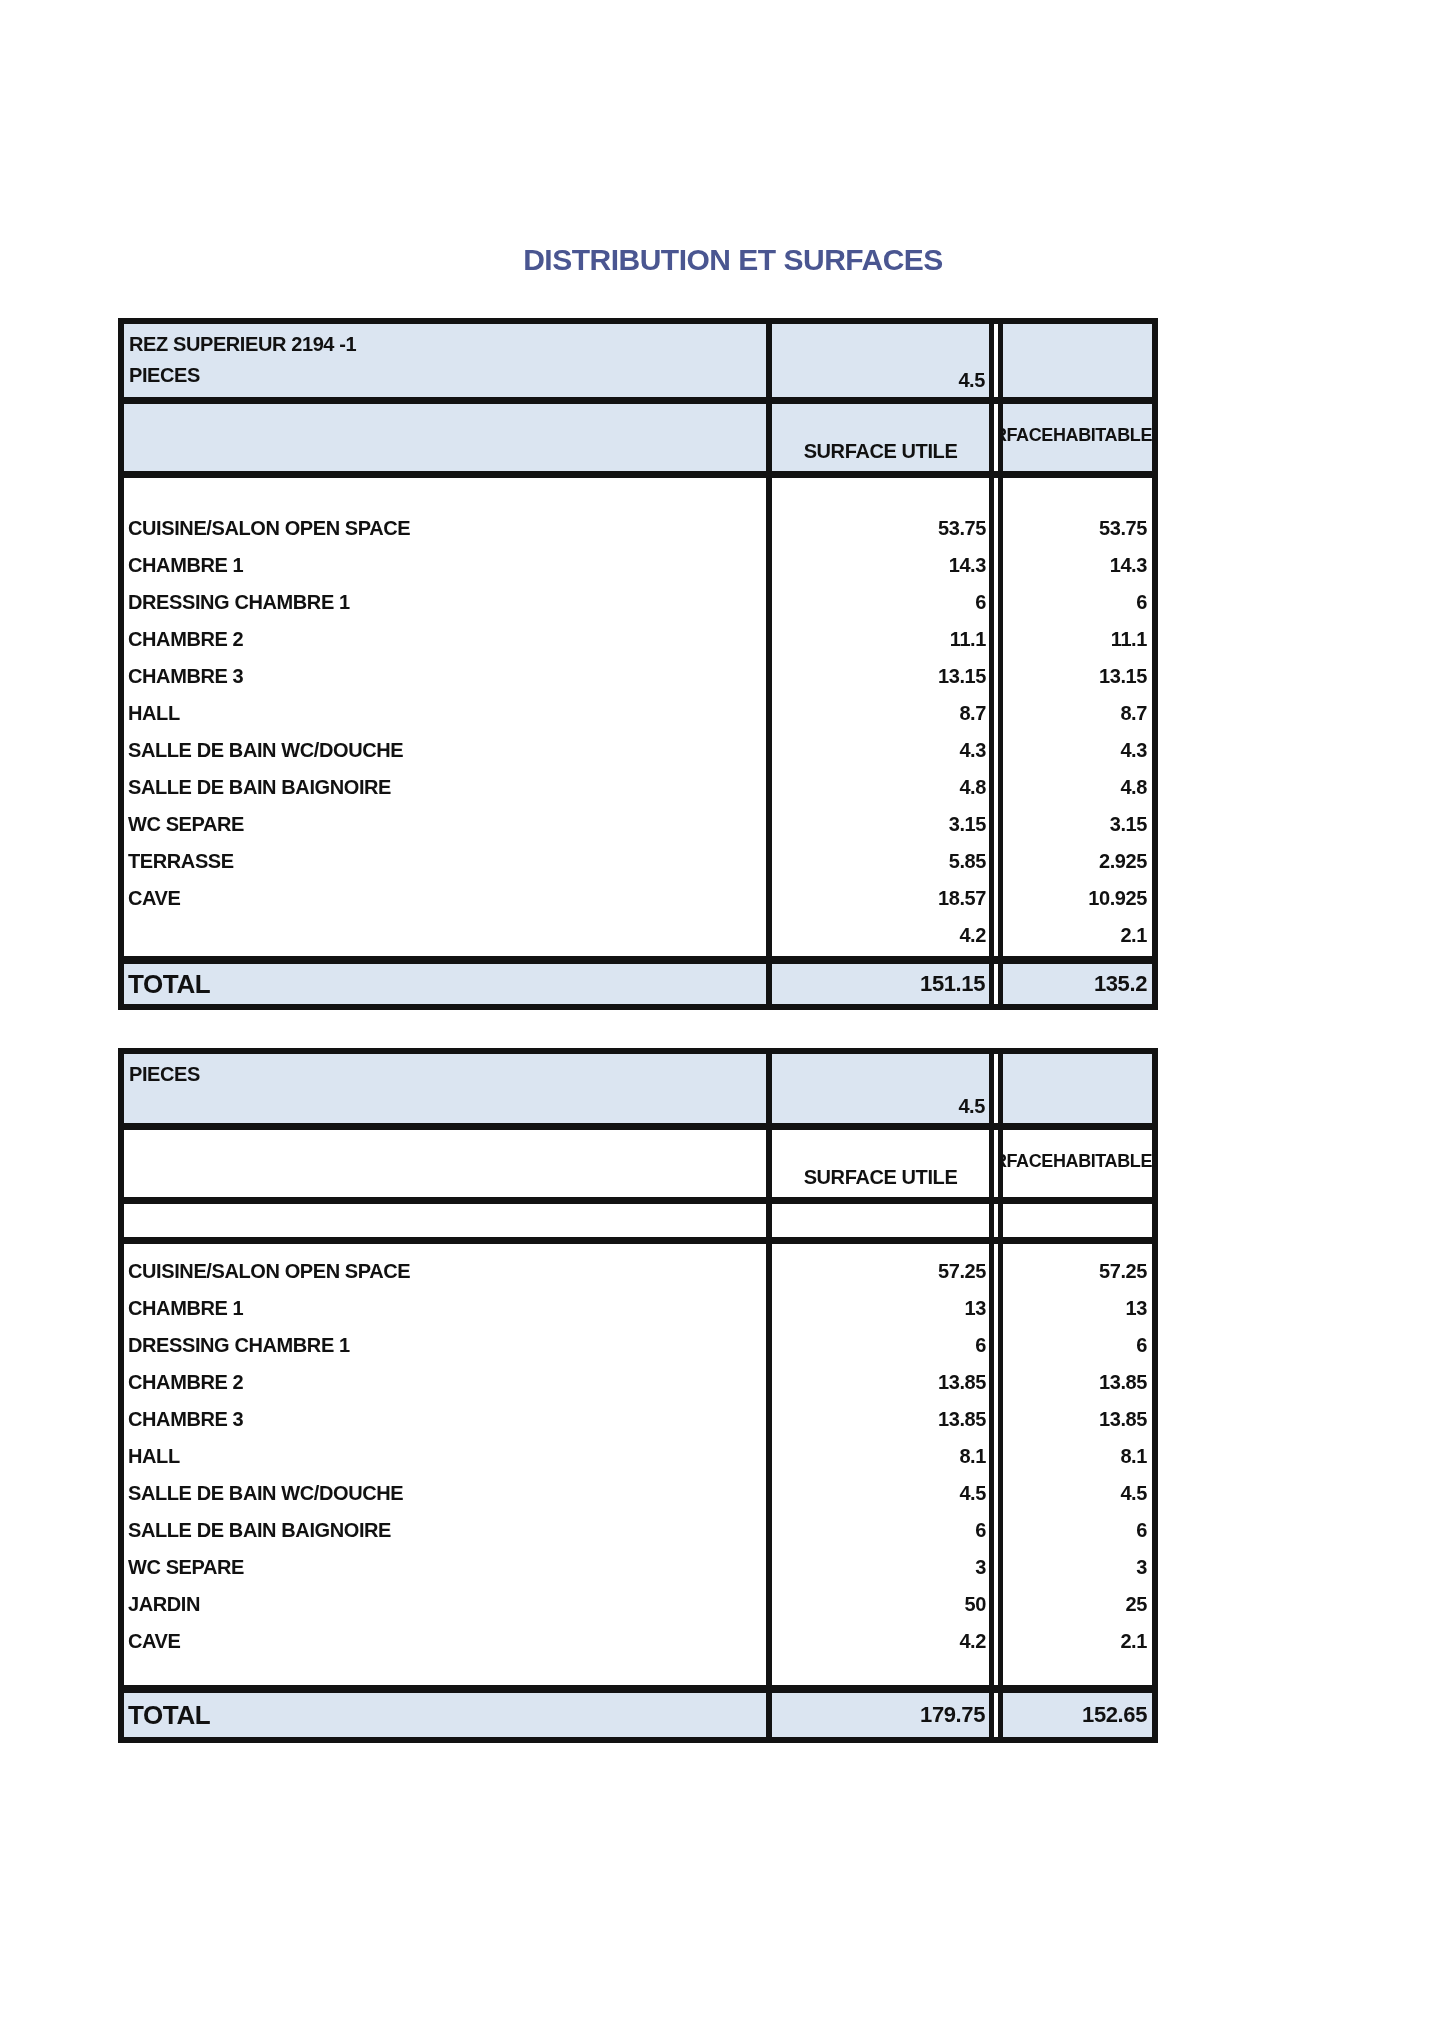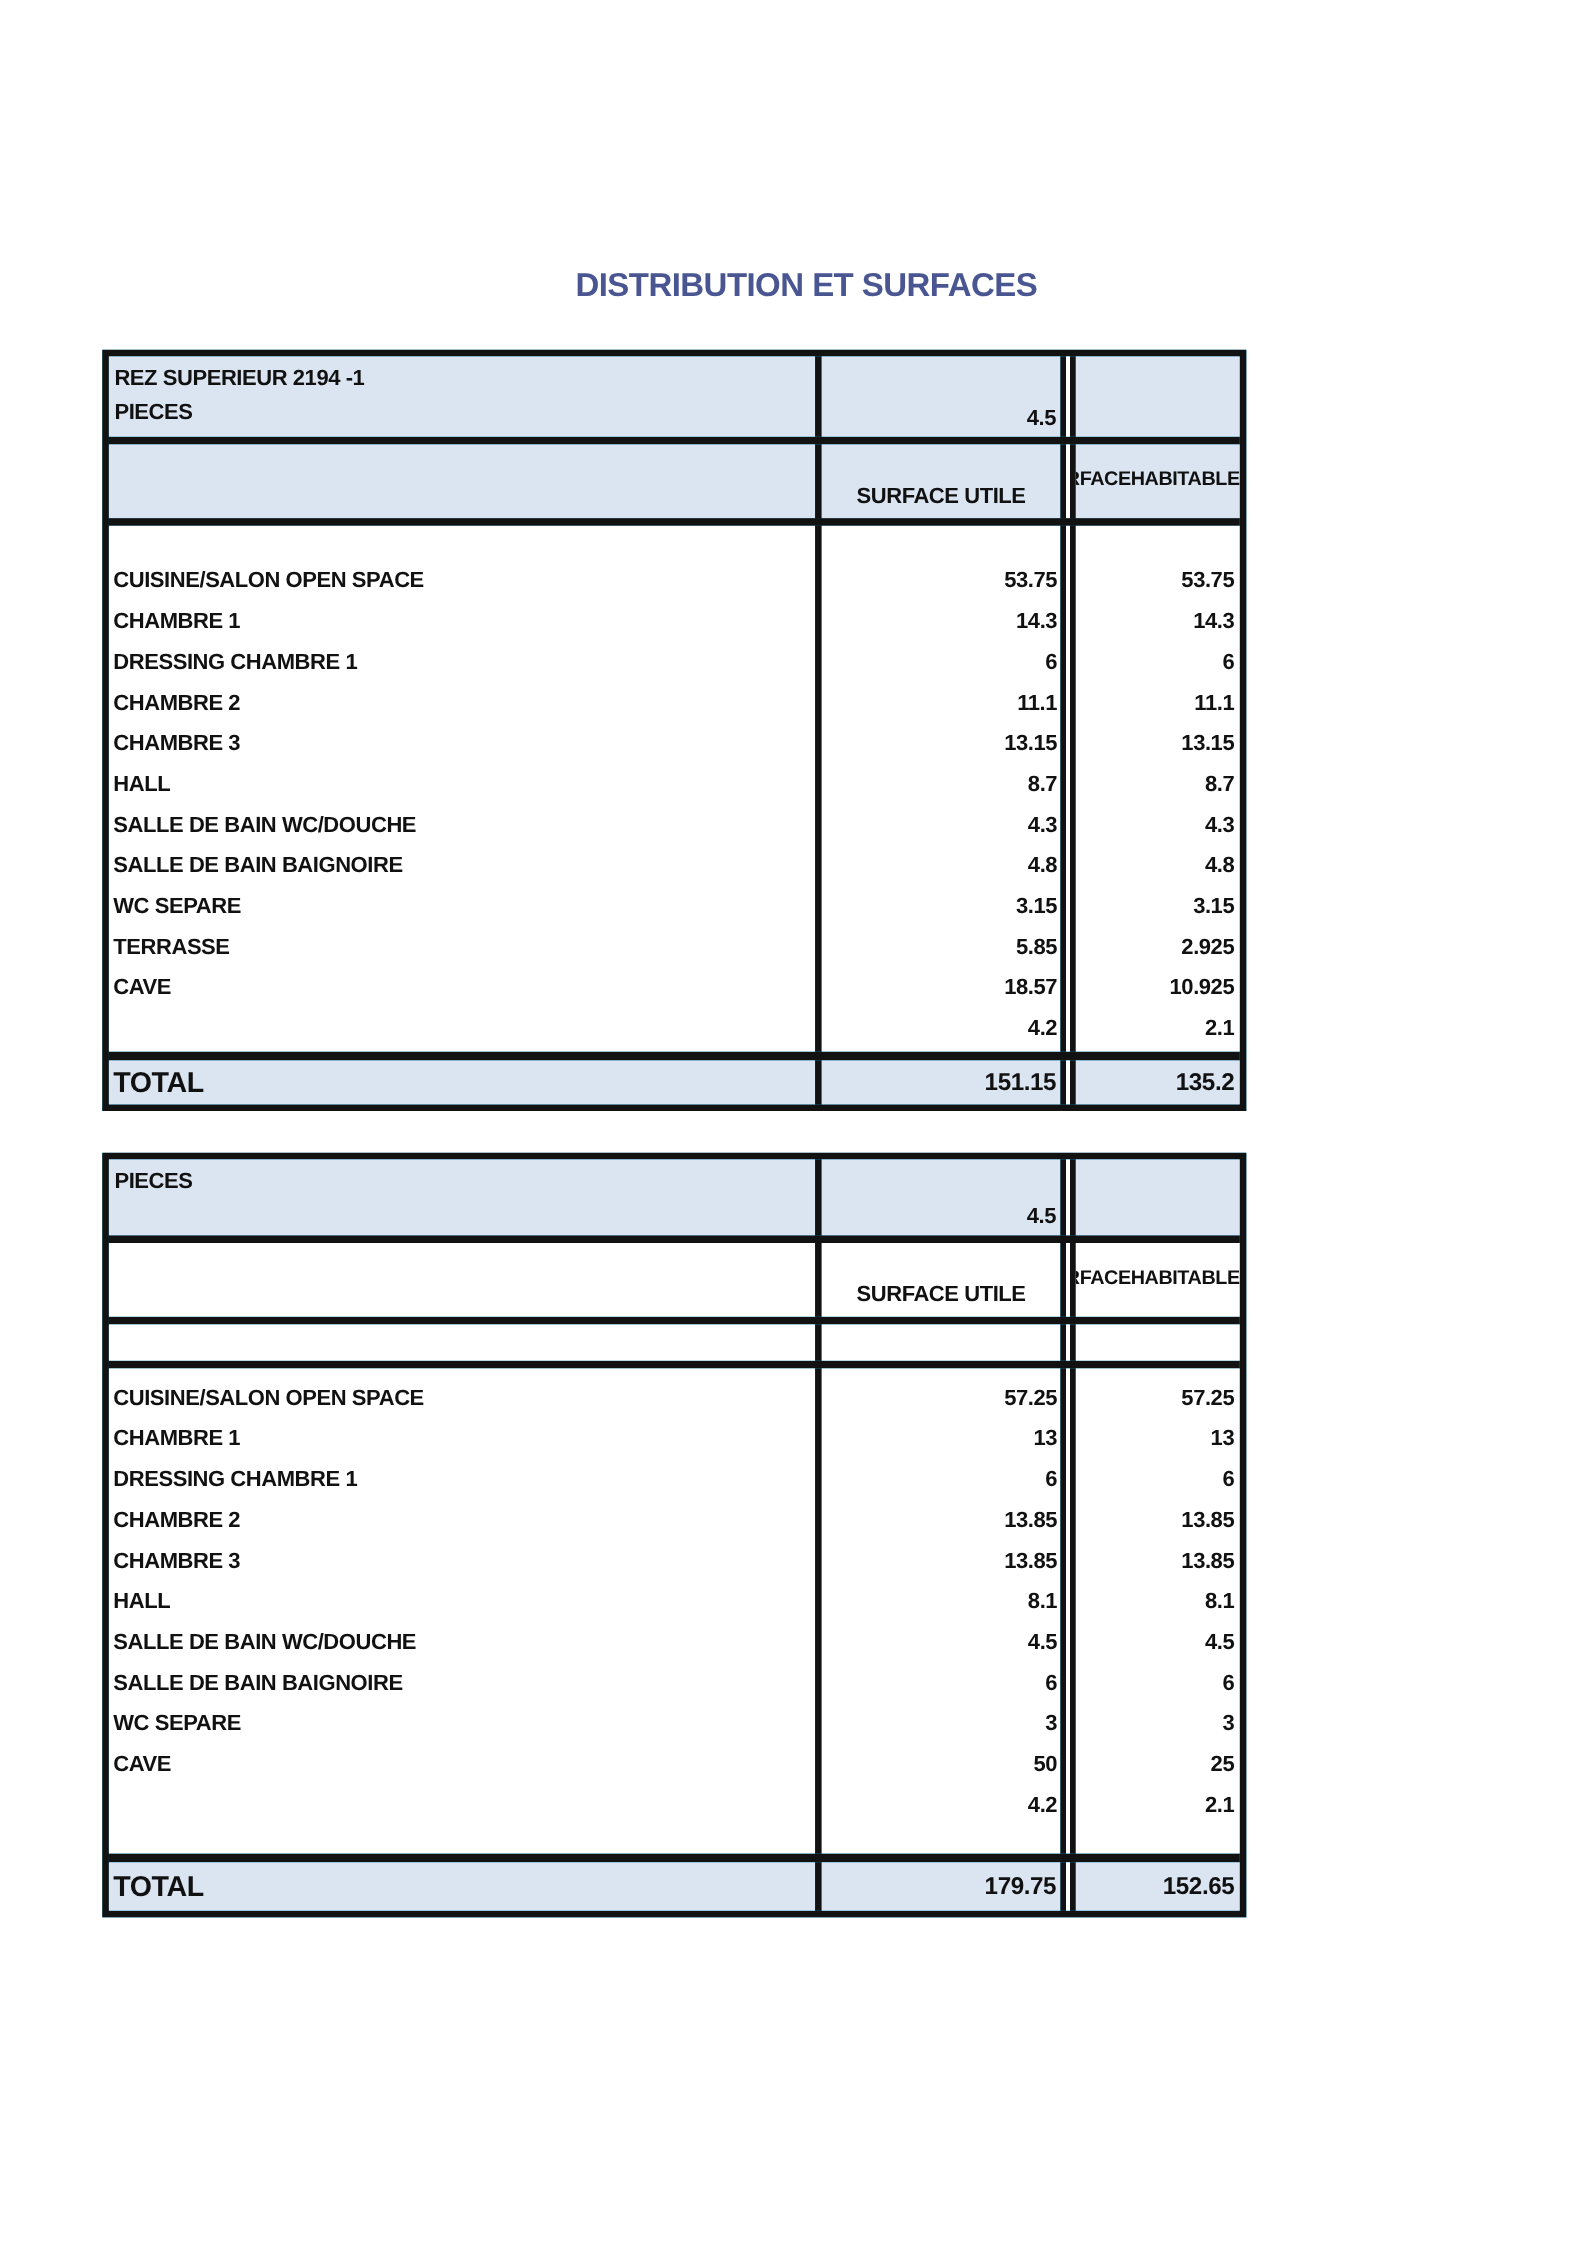--- a/index.html
+++ b/index.html
@@ -14,22 +14,22 @@
     font-weight:bold;color:#111;
     -webkit-font-smoothing:antialiased;
     letter-spacing:-0.4px;
   }
   .title{
     margin:243px 0 0 213px;width:1040px;
     text-align:center;font-size:30px;line-height:34px;
     color:var(--title-color);letter-spacing:-0.5px;
   }
   .tbl{
-    margin-left:93px;width:1040px;box-sizing:border-box;
-    border:6px solid var(--border);background:#0ea5e9;
+    margin-left:118px;width:1040px;box-sizing:border-box;
+    border:6px solid var(--border);background:#4c1d95;
   }
   .tbl.t1{margin-top:41px;}
   .tbl.t2{margin-top:38px;}
   .band{display:grid;grid-template-columns:642px 6px 217px 14px 149px;}
   .vb{background:var(--border);}
   .vg{background:linear-gradient(90deg,var(--border) 0 5px,#ffffff 5px 9px,var(--border) 9px 14px);}
   .hb{height:7px;background:var(--border);}
   .hb8{height:8px;}
   .c{background:#fff;overflow:hidden;}
   
@@ -189,20 +189,21 @@
       <div class="c left labels">
           <div>CUISINE/SALON OPEN SPACE</div>
           <div>CHAMBRE 1</div>
           <div>DRESSING CHAMBRE 1</div>
           <div>CHAMBRE 2</div>
           <div>CHAMBRE 3</div>
           <div>HALL</div>
           <div>SALLE DE BAIN WC/DOUCHE</div>
           <div>SALLE DE BAIN BAIGNOIRE</div>
           <div>WC SEPARE</div>
+          <div>JARDIN</div>
           <div>CAVE</div>
         </div>
       <div class="vb"></div>
       <div class="c mid nums">
           <div>57.25</div>
           <div>13</div>
           <div>6</div>
           <div>13.85</div>
           <div>13.85</div>
           <div>8.1</div>

